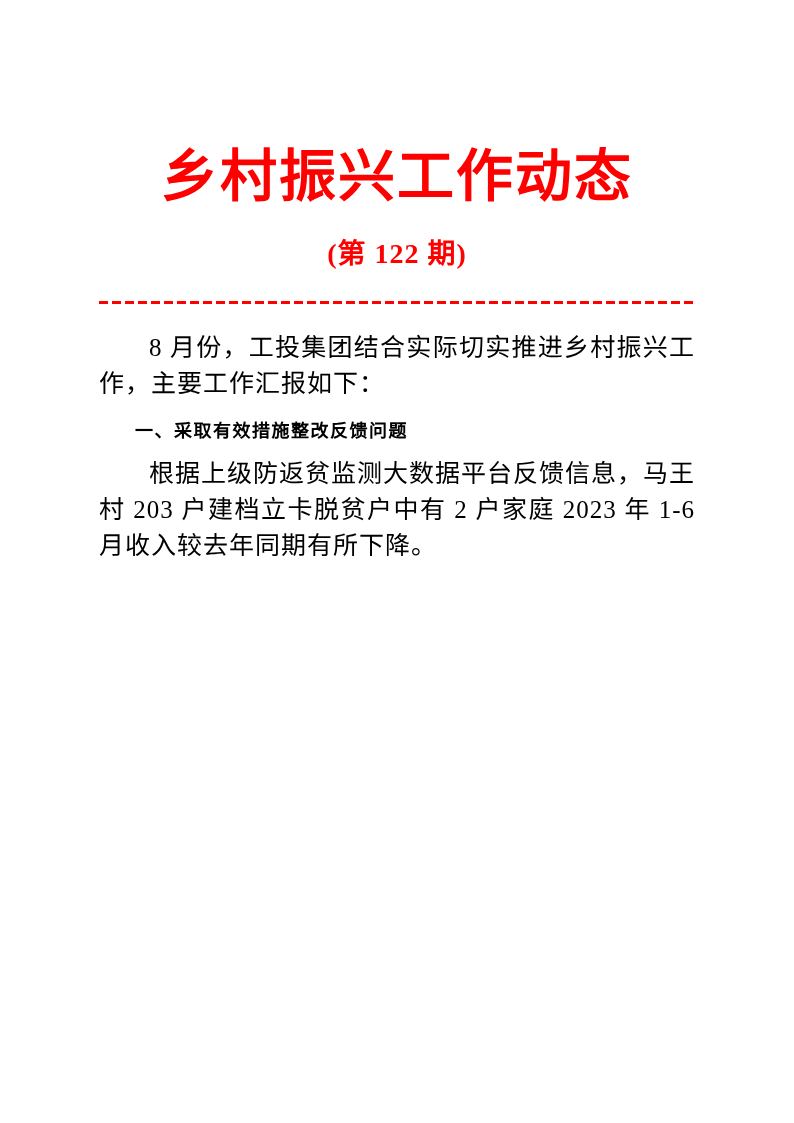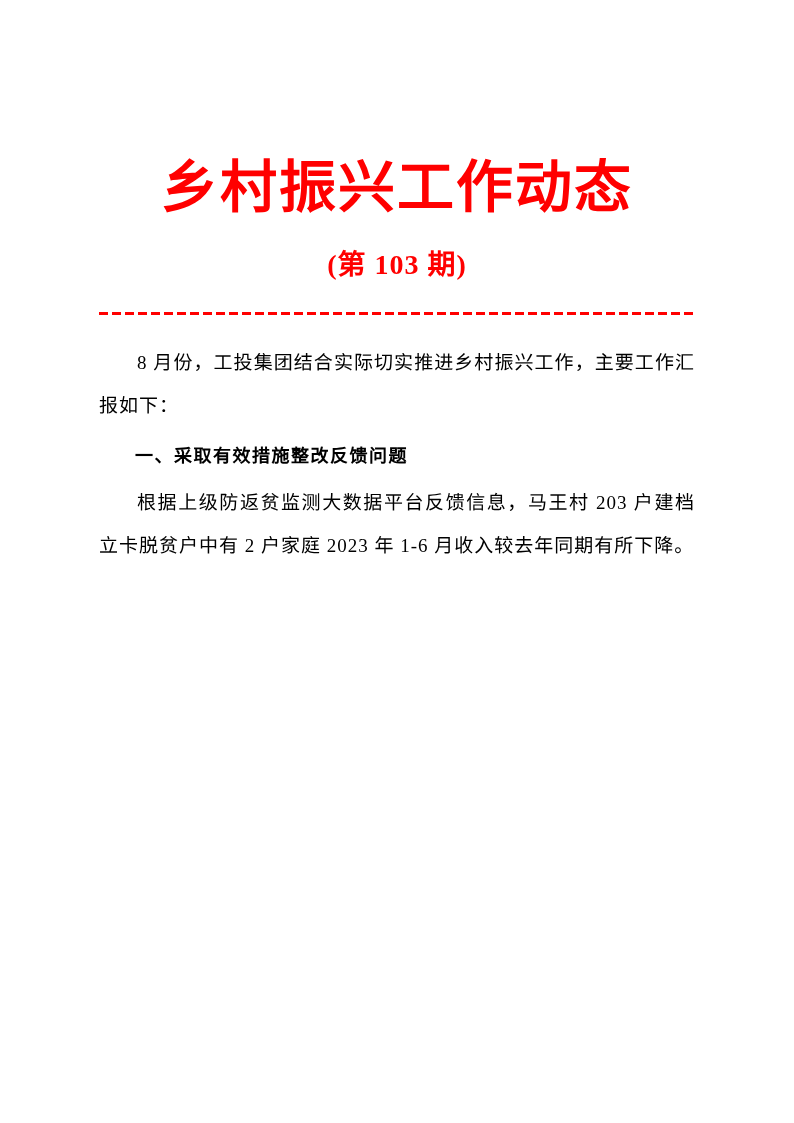--- a/index.html
+++ b/index.html
@@ -13,21 +13,21 @@
     font-family: "Liberation Serif", "DejaVu Serif", serif;
     color: var(--ink);
   }
   .page {
     width: 794px;
     height: 1123px;
     padding: 138px 99px 0 99px;
     background: var(--paper);
   }
   .doc-title {
-    margin: 12px;
+    margin: 1px;
     color: var(--accent);
     font-family: "Liberation Serif", "DejaVu Serif", serif;
     font-weight: bold;
     font-size: 57px;
     line-height: 76px;
     letter-spacing: 2px;
     text-align: center;
     white-space: nowrap;
   }
   .doc-issue {
@@ -39,22 +39,22 @@
     letter-spacing: 1px;
     text-align: center;
   }
   .divider {
     margin-top: 30px;
     height: 3px;
     background: repeating-linear-gradient(to right, var(--accent) 0 9px, transparent 9px 13px);
   }
   .body-para {
     margin: 8px 0 0 0;
-    font-size: 19px;
-    line-height: 43px;
+    font-size: 25px;
+    line-height: 36px;
     letter-spacing: 1px;
     text-indent: 2em;
     text-align: justify;
     text-justify: inter-character;
     color: var(--ink);
   }
   .intro { margin-top: 26px; }
   .section-heading {
     margin: 14px 0 0 0;
     font-family: Liberation Mono, monospace;
@@ -66,21 +66,21 @@
     color: var(--ink);
   }
 </style>
 </head>
 <body>
 
 <div class="page">
 
   <h1 class="doc-title">乡村振兴工作动态</h1>
 
-  <div class="doc-issue">(第 103 期)</div>
+  <div class="doc-issue">(第 122 期)</div>
 
   <div class="divider"></div>
 
   <p class="body-para intro">8 月份，工投集团结合实际切实推进乡村振兴工作，主要工作汇报如下：</p>
 
   <h2 class="section-heading">一、采取有效措施整改反馈问题</h2>
 
   <p class="body-para">根据上级防返贫监测大数据平台反馈信息，马王村 203 户建档立卡脱贫户中有 2 户家庭 2023 年 1-6 月收入较去年同期有所下降。</p>
 
 

